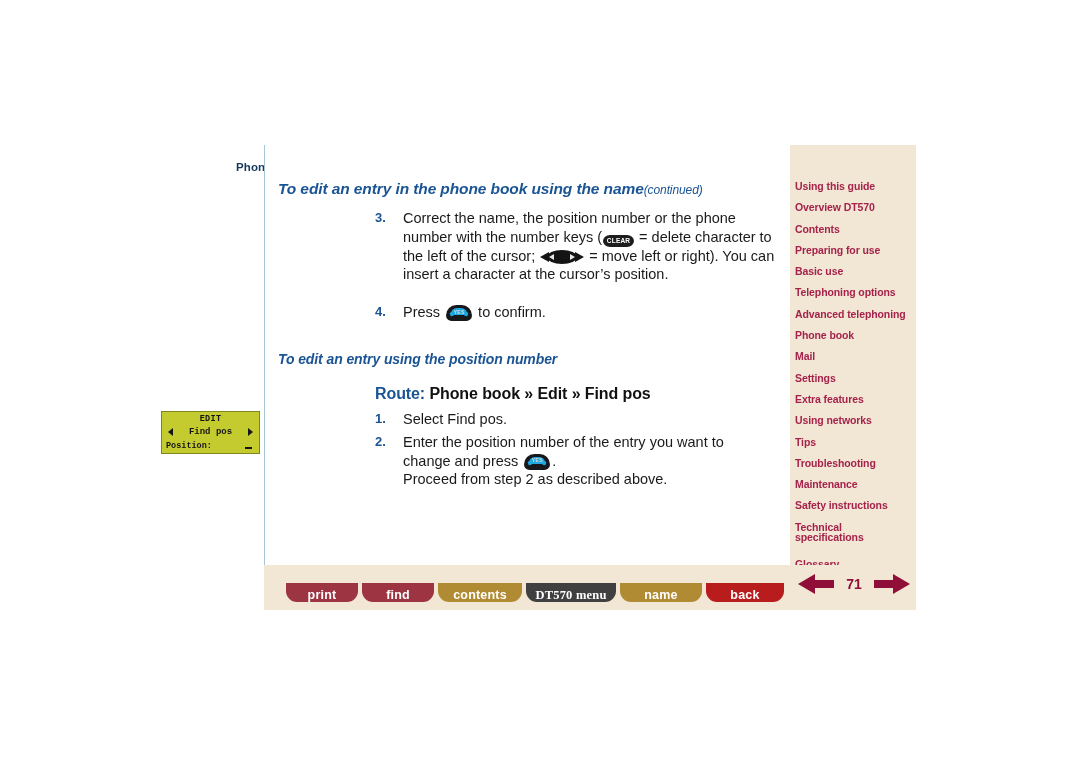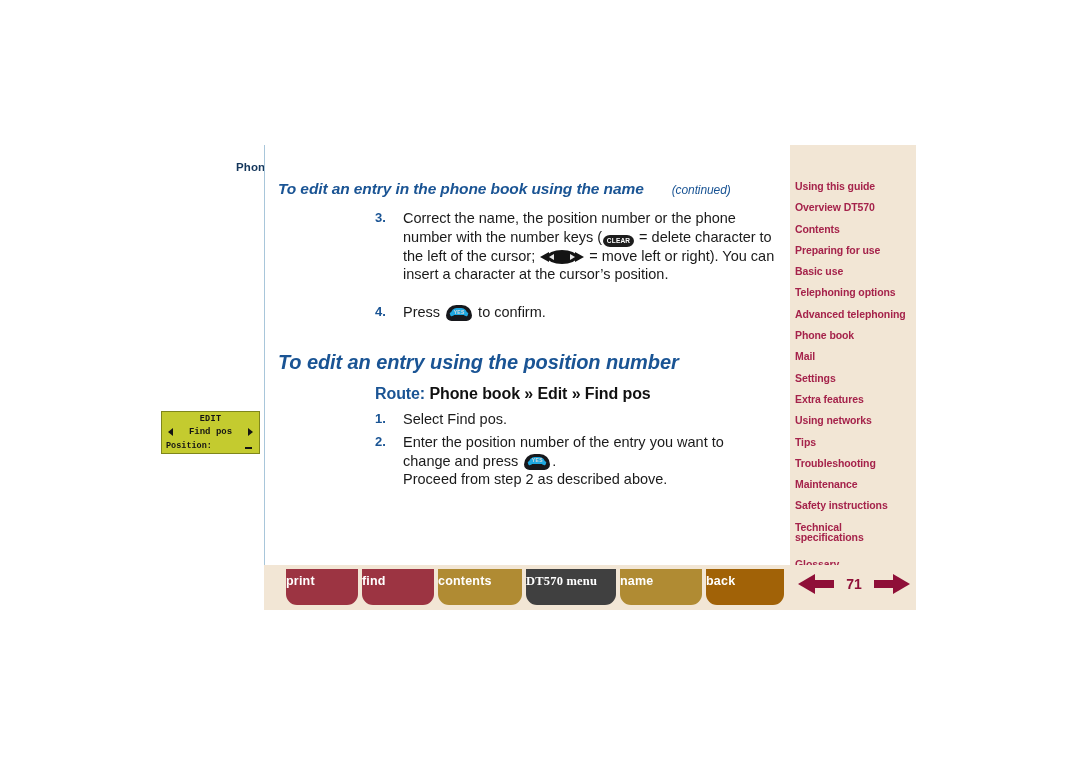--- a/index.html
+++ b/index.html
@@ -50,28 +50,27 @@
     font-style: italic;
     color: #1a5494;
     white-space: nowrap;
     letter-spacing: -0.1px;
   }
   .section-title .cont {
     font-size: 12px;
     font-weight: normal;
     font-style: italic;
     color: #1a5494;
-    padding-left: 28px;
   }
 
   .section-title2 {
     position: absolute;
     left: 278px;
     top: 351px;
-    font-size: 20px;
+    font-size: 14px;
     font-weight: bold;
     font-style: italic;
     color: #1a5494;
     white-space: nowrap;
     letter-spacing: -0.1px;
   }
 
   
   .route {
     position: absolute;
@@ -296,37 +295,38 @@
   .toolbar {
     position: absolute;
     left: 264px;
     top: 565px;
     width: 652px;
     height: 45px;
     background: #f2e6d5;
   }
   .tb-btn {
     position: absolute;
-    top: 4px;
-    height: 36px;
+    top: 18px;
+    height: 19px;
     border-radius: 0 0 11px 11px;
     color: #ffffff;
     font-size: 12.5px;
     font-weight: bold;
+    text-align: center;
     line-height: 25px;
     letter-spacing: 0.2px;
     cursor: pointer;
     white-space: nowrap;
   }
   #tb-print    { left: 22px;  width: 72px; background: #9c3442; }
   #tb-find     { left: 98px;  width: 72px; background: #9c3442; }
   #tb-contents { left: 174px; width: 84px; background: #b08b33; }
   #tb-menu     { left: 262px; width: 90px; background: #404040; font-family: Liberation Serif, serif; }
   #tb-index    { left: 356px; width: 82px; background: #b08b33; }
-  #tb-back     { left: 442px; width: 78px; background: #a16207; }
+  #tb-back     { left: 442px; width: 78px; background: #b91c1c; }
 
   
   .pager {
     position: absolute;
     left: 798px;
     top: 568px;
     width: 112px;
     height: 32px;
   }
   .arrow-left, .arrow-right {

